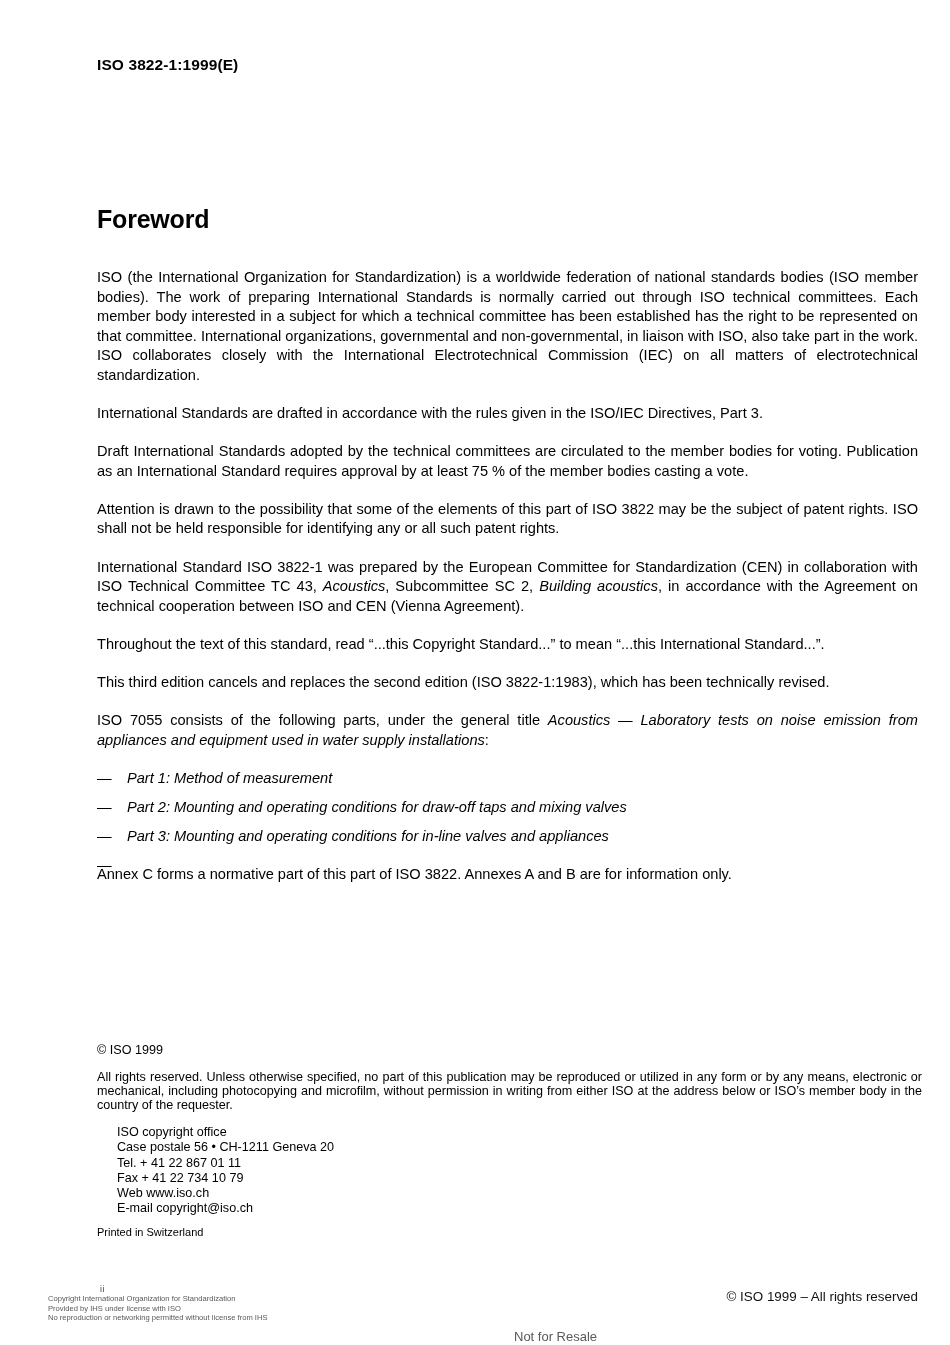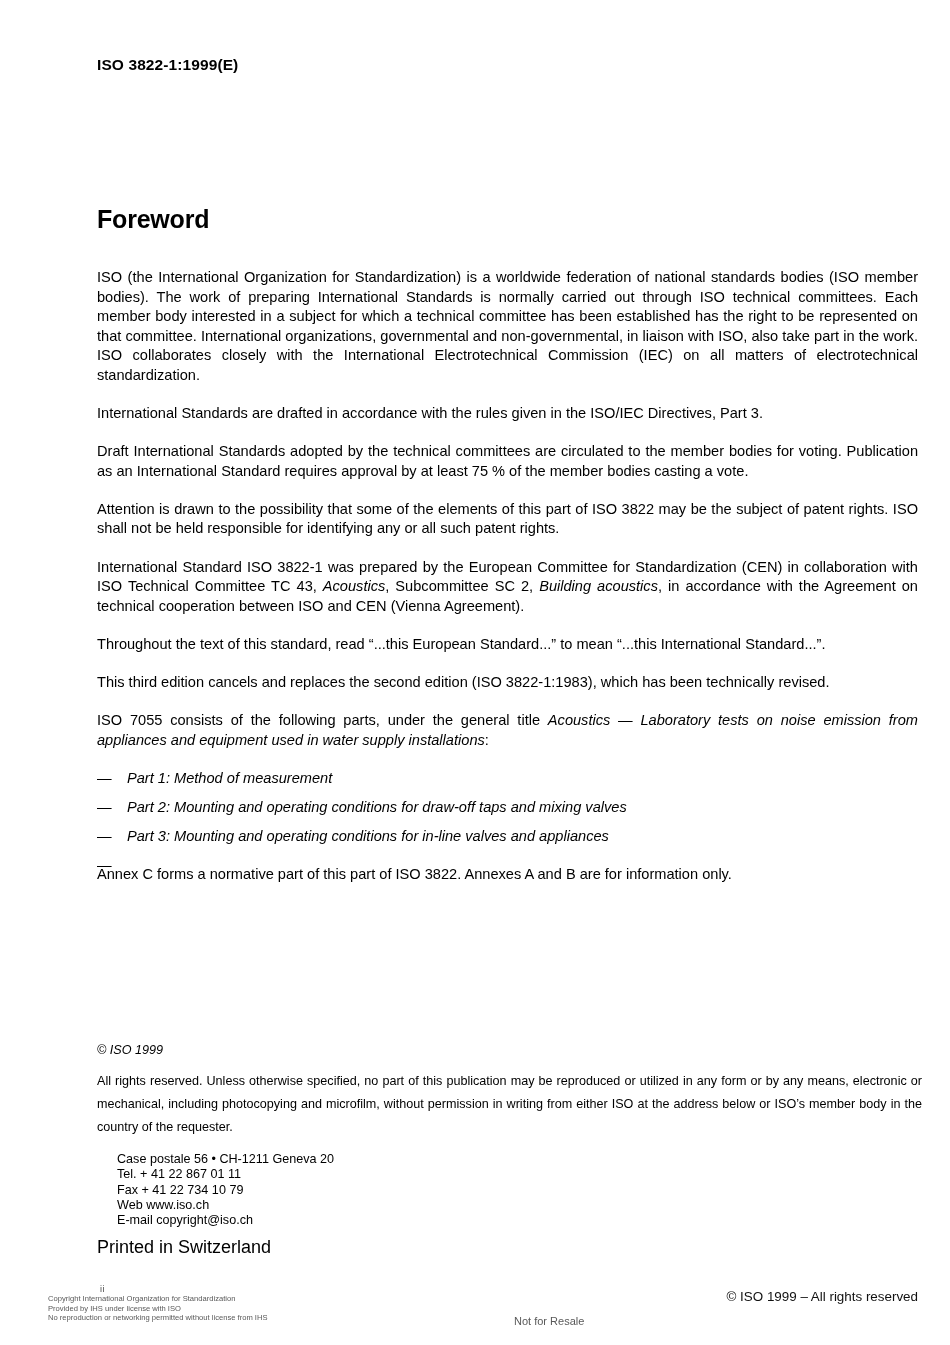--- a/index.html
+++ b/index.html
@@ -83,34 +83,33 @@
     top: 1043px;
     width: 825px;
   }
   .cr-line {
     font-size: 12.6px;
     line-height: 15.6px;
   }
   .cr-iso-year {
     font-size: 12.6px;
     margin-bottom: 13px;
-    font-style: italic;
   }
   .cr-paragraph {
     font-size: 12.6px;
-    line-height: 23px;
+    line-height: 14px;
     text-align: justify;
     margin-bottom: 13px;
   }
   .cr-address {
     margin-left: 20px;
     margin-bottom: 9px;
   }
   .cr-address .cr-line { line-height: 15.3px; }
-  .cr-printed { font-size: 18px; }
+  .cr-printed { font-size: 11px; }
 
   
   .scan-artifact {
     position: absolute;
     left: 903px;
     top: 845px;
     width: 10px;
     height: 110px;
     opacity: 0.30;
     font-size: 3.4px;
@@ -143,23 +142,23 @@
     left: 8px;
     top: 10px;
     color: #595959;
     font-size: 7.6px;
     line-height: 9.6px;
     white-space: nowrap;
   }
   .not-for-resale {
     position: absolute;
     left: 474px;
-    top: 31px;
+    top: 45px;
     color: #595959;
-    font-size: 11px;
+    font-size: 13px;
   }
   .footer-rights {
     position: absolute;
     right: 72px;
     top: 5px;
     font-size: 13.4px;
     color: #111;
   }
 </style>
 </head>
@@ -176,21 +175,21 @@
     <p class="body-par">ISO (the International Organization for Standardization) is a worldwide federation of national standards bodies (ISO member bodies). The work of preparing International Standards is normally carried out through ISO technical committees. Each member body interested in a subject for which a technical committee has been established has the right to be represented on that committee. International organizations, governmental and non-governmental, in liaison with ISO, also take part in the work. ISO collaborates closely with the International Electrotechnical Commission (IEC) on all matters of electrotechnical standardization.</p>
 
     <p class="body-par">International Standards are drafted in accordance with the rules given in the ISO/IEC Directives, Part 3.</p>
 
     <p class="body-par">Draft International Standards adopted by the technical committees are circulated to the member bodies for voting. Publication as an International Standard requires approval by at least 75 % of the member bodies casting a vote.</p>
 
     <p class="body-par">Attention is drawn to the possibility that some of the elements of this part of ISO 3822 may be the subject of patent rights. ISO shall not be held responsible for identifying any or all such patent rights.</p>
 
     <p class="body-par"><span>International Standard ISO 3822-1 was prepared by the European Committee for Standardization (CEN) in collaboration with ISO Technical Committee TC 43, </span><span class="it">Acoustics</span><span>, Subcommittee SC 2, </span><span class="it">Building acoustics</span><span>, in accordance with the Agreement on technical cooperation between ISO and CEN (Vienna Agreement).</span></p>
 
-    <p class="body-par">Throughout the text of this standard, read “...this European Standard...” to mean “...this International Standard...”.</p>
+    <p class="body-par">Throughout the text of this standard, read “...this Copyright Standard...” to mean “...this International Standard...”.</p>
 
     <p class="body-par">This third edition cancels and replaces the second edition (ISO 3822-1:1983), which has been technically revised.</p>
 
     <p class="body-par"><span>ISO 7055 consists of the following parts, under the general title </span><span class="it">Acoustics — Laboratory tests on noise emission from appliances and equipment used in water supply installations</span><span>:</span></p>
 
     <ul class="part-list">
       <li><span class="dash">—</span><span>Part 1: Method of measurement</span></li>
       <li><span class="dash">—</span><span>Part 2: Mounting and operating conditions for draw-off taps and mixing valves</span></li>
       <li><span class="dash">—</span><span>Part 3: Mounting and operating conditions for in-line valves and appliances</span></li>
       <li><span class="dash">—</span></li>
@@ -199,20 +198,21 @@
     <p class="body-par">Annex C forms a normative part of this part of ISO 3822. Annexes A and B are for information only.</p>
 
   </div>
 
   <div class="scan-artifact">--------------------------------</div>
 
   <div class="copyright-block">
     <div class="cr-iso-year">©   ISO 1999</div>
     <div class="cr-paragraph">All rights reserved. Unless otherwise specified, no part of this publication may be reproduced or utilized in any form or by any means, electronic or mechanical, including photocopying and microfilm, without permission in writing from either ISO at the address below or ISO’s member body in the country of the requester.</div>
     <div class="cr-address">
+      <div class="cr-line">ISO copyright office</div>
       <div class="cr-line">Case postale 56 • CH-1211 Geneva  20</div>
       <div class="cr-line">Tel.  + 41 22 867 01 11</div>
       <div class="cr-line">Fax  + 41 22 734 10 79</div>
       <div class="cr-line">Web  www.iso.ch</div>
       <div class="cr-line">E-mail  copyright@iso.ch</div>
     </div>
     <div class="cr-printed">Printed in Switzerland</div>
   </div>
 
   <div class="scan-footer">

